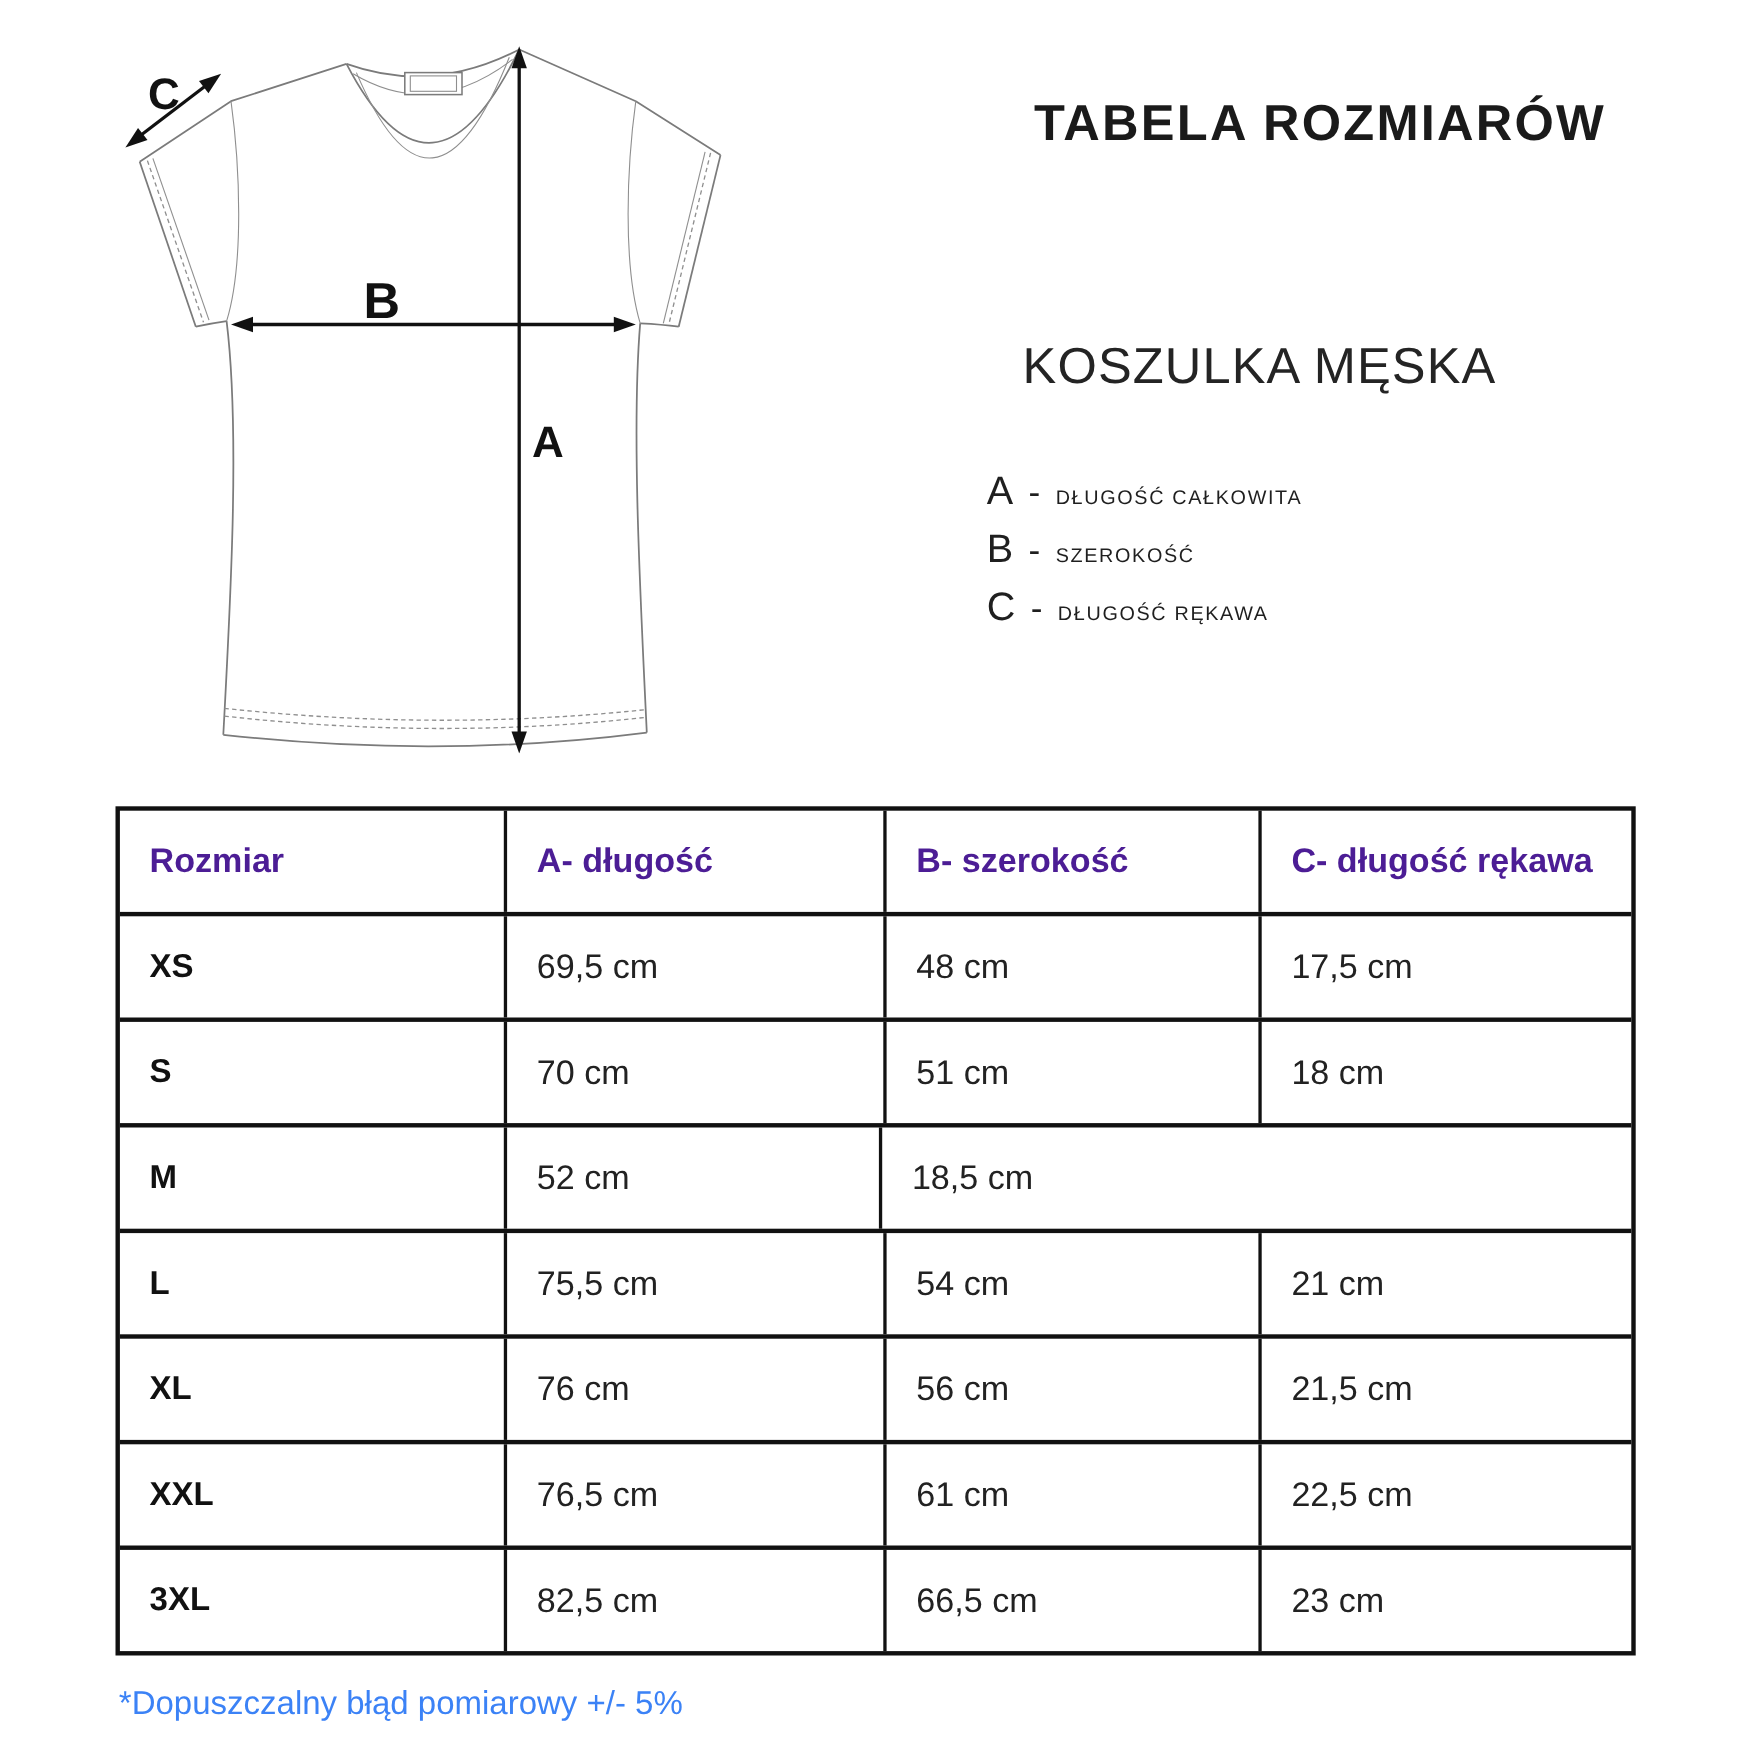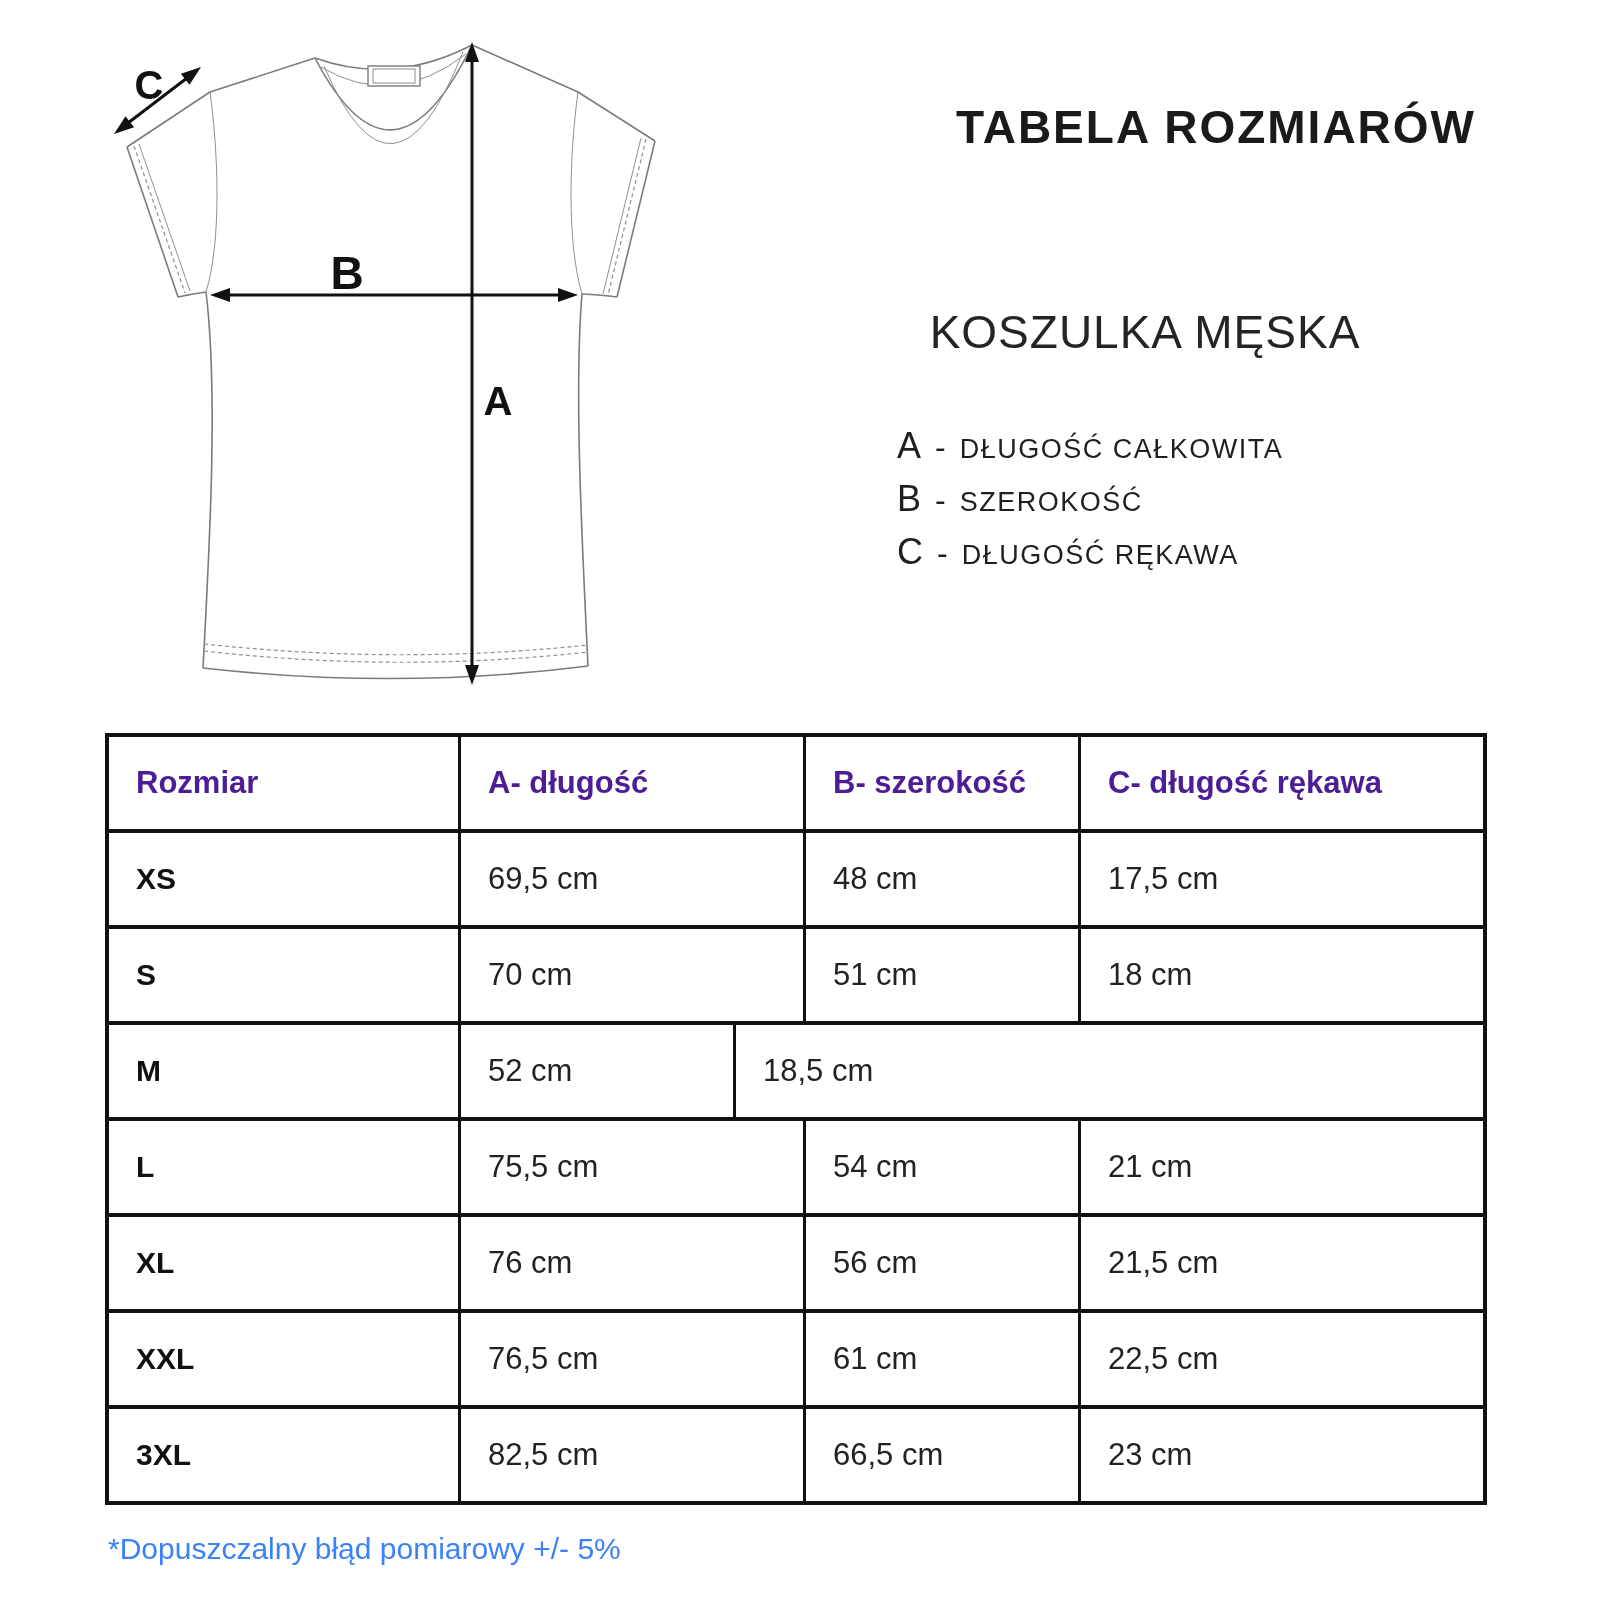--- a/index.html
+++ b/index.html
@@ -13,48 +13,48 @@
   .outline { fill:none; stroke:#7b7b7b; stroke-width:1.6; stroke-linejoin:round; }
   .thin    { fill:none; stroke:#8f8f8f; stroke-width:1; }
   .stitch  { fill:none; stroke:#8f8f8f; stroke-width:1.2; stroke-dasharray:4 3; }
   .tag     { fill:#ffffff; stroke:#7b7b7b; stroke-width:1.4; }
   .arrow   { stroke:#111111; stroke-width:3; fill:none; }
   .ahead   { fill:#111111; stroke:none; }
   .mlabel  { font-family:"Liberation Sans", sans-serif; font-weight:700; fill:#111111; }
 
   
   .page-title {
-    position:absolute; left:850px; top:84px; width:700px; margin:16px;
+    position:absolute; left:850px; top:84px; width:700px; margin:0;
     text-align:center; font-size:46px; font-weight:700; letter-spacing:2px;
     color:#1a1a1a; white-space:nowrap;
   }
   .product-name {
     position:absolute; left:770px; top:305px; width:750px; margin:0;
     text-align:center; font-size:46px; font-weight:400; letter-spacing:1px;
     color:#242424; white-space:nowrap;
   }
   .legend { position:absolute; left:897px; top:425px; margin:0; padding:0; list-style:none; }
   .legend-row { display:flex; align-items:baseline; height:53px; }
   .legend-letter { font-size:36px; font-weight:400; color:#1f1f1f; }
   .legend-sep { font-size:32px; margin:0 14px; color:#1f1f1f; }
-  .legend-desc { font-size:27px; letter-spacing:1.5px; color:#1f1f1f; }
+  .legend-desc { font-size:18px; letter-spacing:1.5px; color:#1f1f1f; }
 
   
   .size-table {
     position:absolute; left:105px; top:733px; width:1382px;
     border:4px solid #111111; box-sizing:border-box; background:#ffffff;
   }
   .trow { display:flex; height:92px; }
   .trow + .trow { border-top:4px solid #111111; }
   .cell {
     box-sizing:border-box; display:flex; align-items:center;
     padding-left:27px; overflow:hidden; white-space:nowrap;
   }
   .cell + .cell { border-left:3px solid #111111; }
-  .c1 { width:349px; } .c2 { width:345px; } .c3 { width:275px; } .c4 { flex:1; }
+  .c1 { width:349px; } .c2 { width:345px; } .c3 { width:341px; } .c4 { flex:1; }
   .head .cell { font-weight:700; font-size:31px; color:#4c1d95; }
   .size-cell { font-weight:700; font-size:30px; color:#111111; }
   .val-cell  { font-weight:400; font-size:31px; color:#222222; }
 
   .footnote {
     position:absolute; left:108px; top:1532px; margin:0;
     font-size:30px; font-weight:400; color:#3b82f6;
   }
 </style>
 </head>

